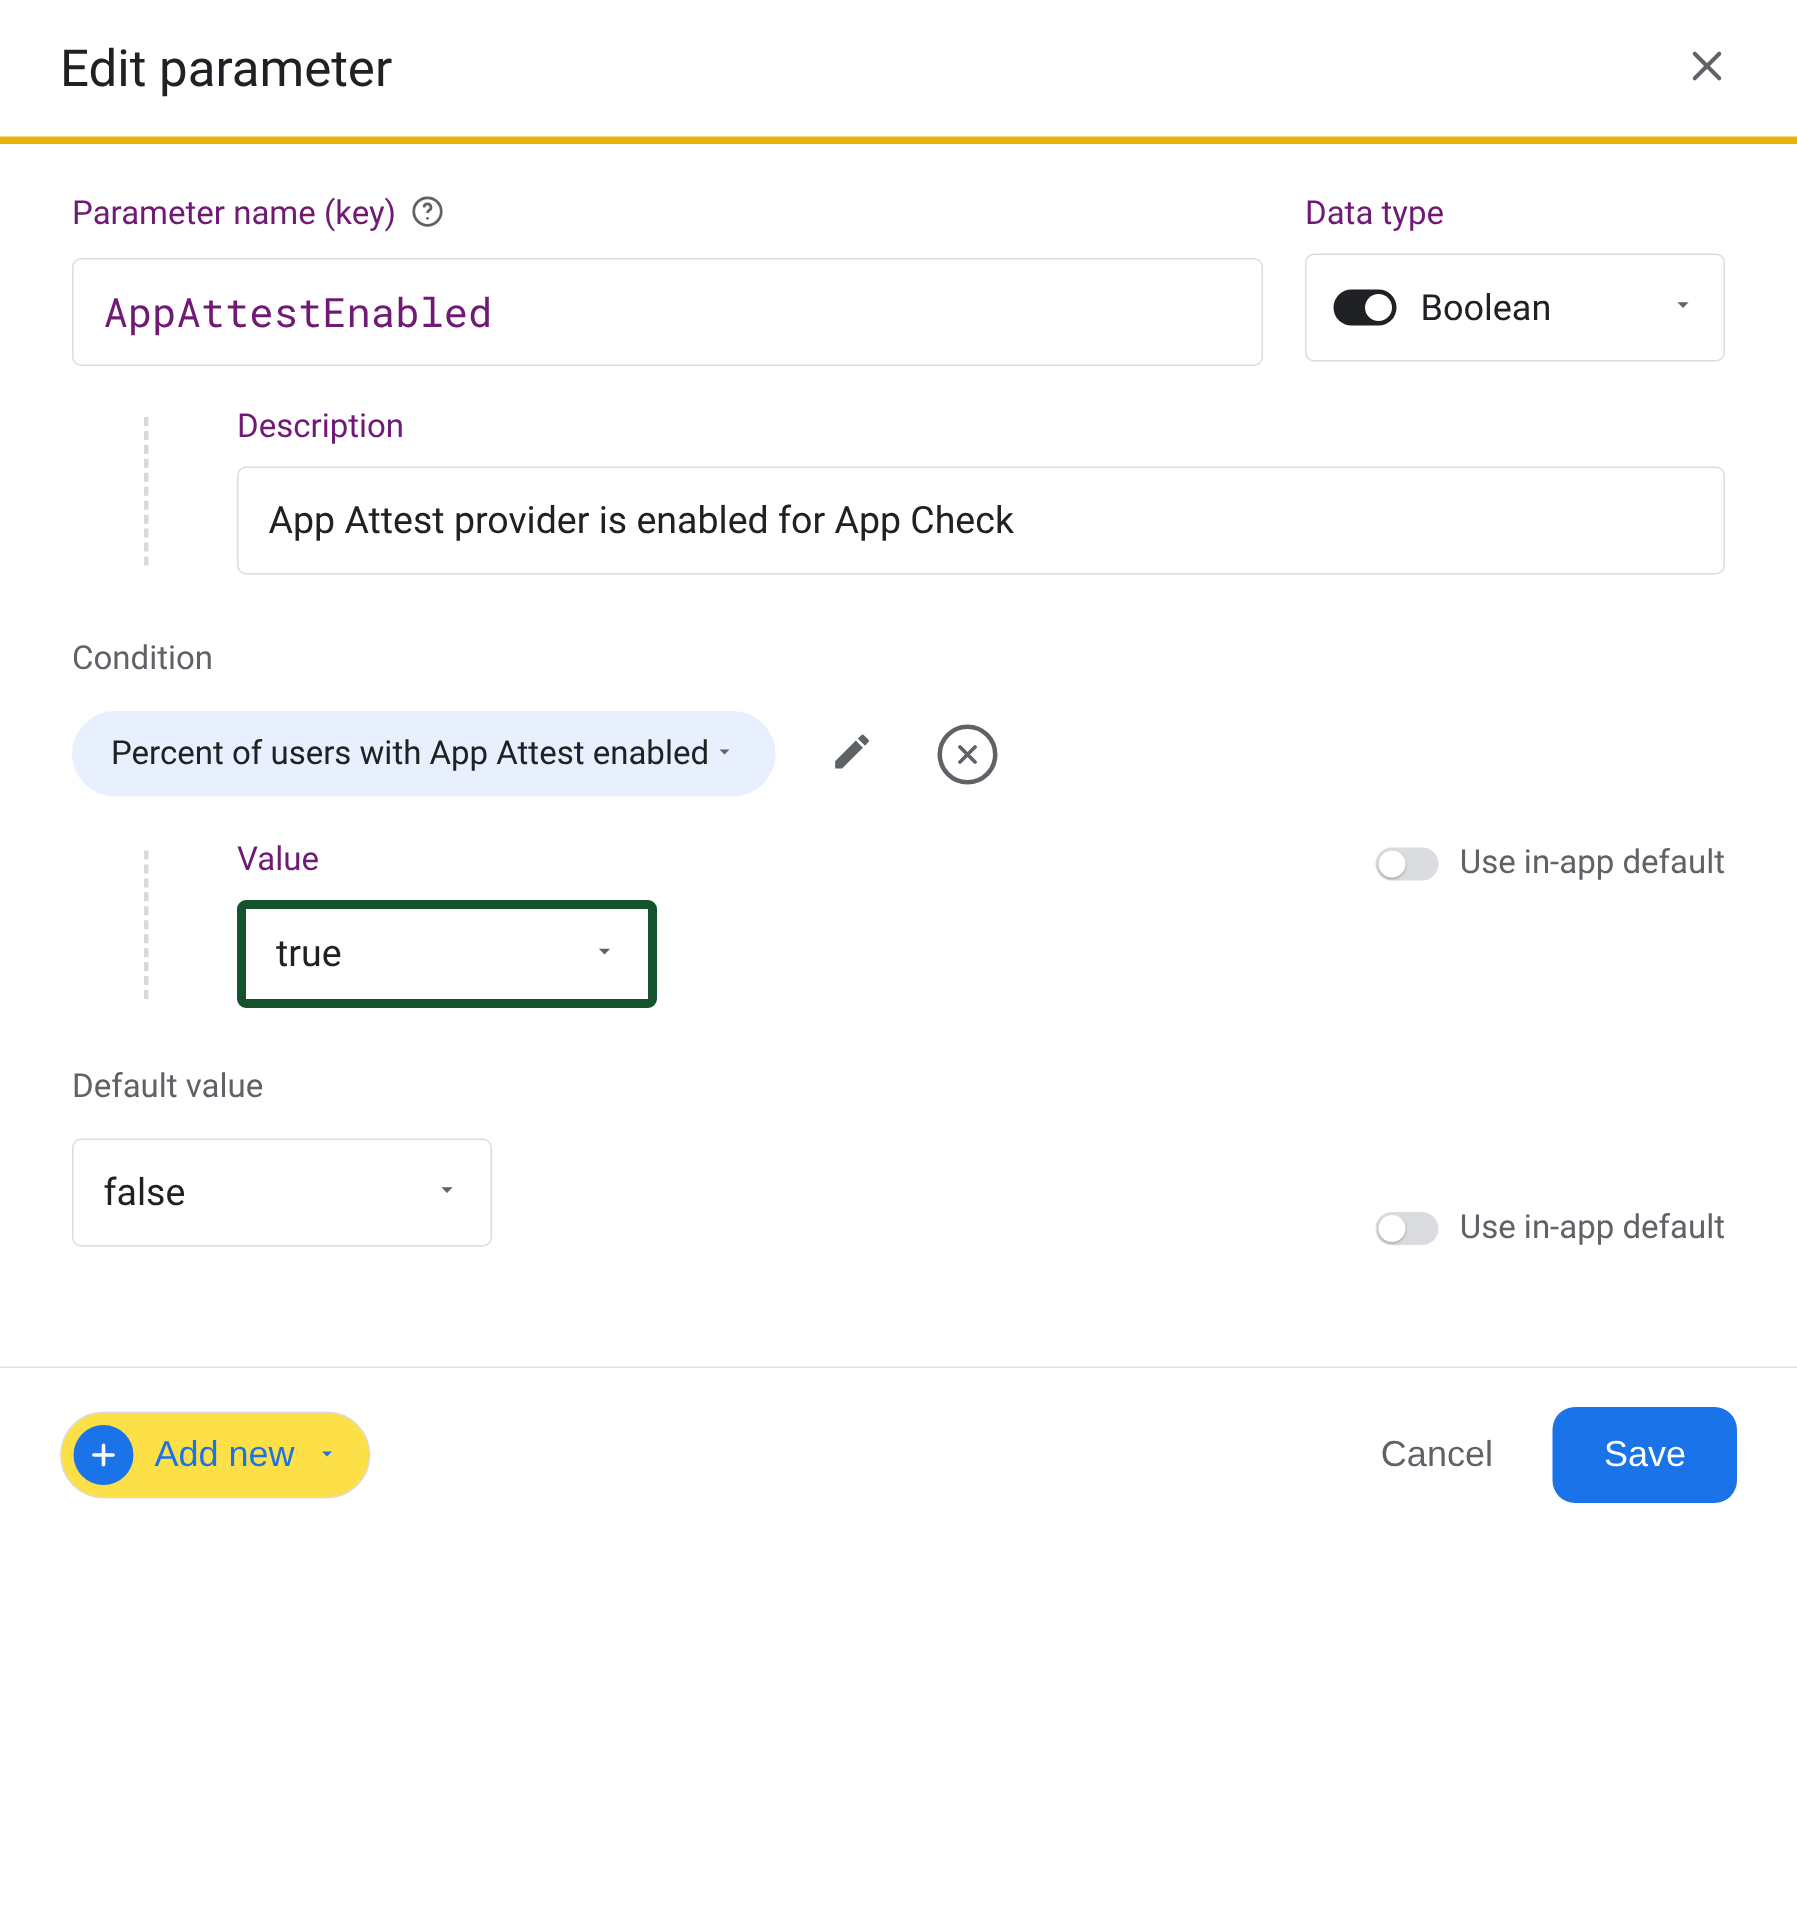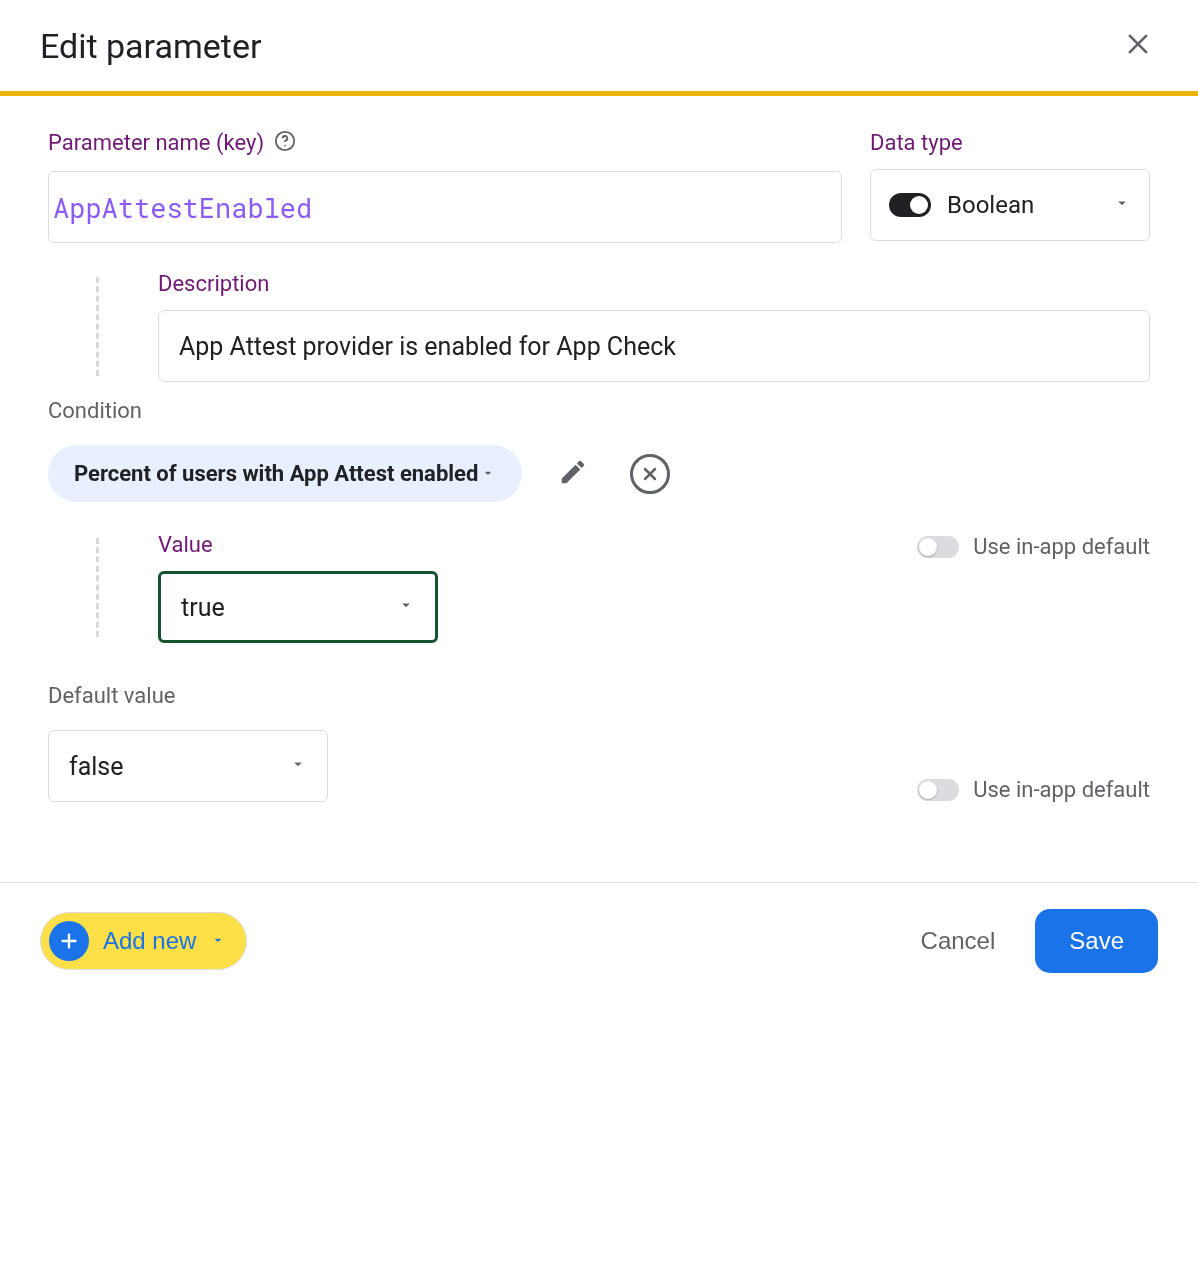--- a/index.html
+++ b/index.html
@@ -55,24 +55,24 @@
     color: #701a75;
     margin-bottom: 14px;
   }
   .help-icon svg { width: 22px; height: 22px; color: #5f6368; }
 
   .text-input {
     width: 100%;
     height: 72px;
     border: 1px solid #dadce0;
     border-radius: 6px;
-    padding: 0 4px;
+    padding: 0 20px;
     font-size: 27px;
     font-family: 'Roboto Mono', 'Menlo', monospace;
-    color: #8b5cf6;
+    color: #701a75;
     outline: none;
   }
 
   .type-select {
     height: 72px;
     border: 1px solid #dadce0;
     border-radius: 6px;
     display: flex;
     align-items: center;
     padding: 0 18px 0 18px;
@@ -106,21 +106,21 @@
   }
   .indent::before {
     content: '';
     position: absolute;
     left: 0;
     top: 6px;
     bottom: 6px;
     border-left: 3px dashed #d7d9db;
   }
 
-  .desc-indent { margin-bottom: 16px; }
+  .desc-indent { margin-bottom: 44px; }
   .value-indent { margin-bottom: 40px; }
 
   .desc-input {
     width: 100%;
     height: 72px;
     border: 1px solid #dadce0;
     border-radius: 6px;
     padding: 0 20px;
     font-size: 25px;
     font-family: Roboto, Arial, sans-serif;
@@ -144,21 +144,20 @@
   .chip {
     display: inline-flex;
     align-items: center;
     gap: 2px;
     background: #e8f0fe;
     color: #202124;
     font-size: 22px;
     padding: 16px 26px;
     border-radius: 999px;
     cursor: pointer;
-    font-weight: bold;
   }
   .chip .caret svg { width: 16px; height: 16px; color: #5f6368; }
 
   .icon-btn {
     background: none;
     border: none;
     cursor: pointer;
     padding: 6px;
     color: #5f6368;
   }
@@ -209,21 +208,21 @@
     justify-content: space-between;
     height: 72px;
     border-radius: 6px;
     padding: 0 20px;
     cursor: pointer;
     min-width: 280px;
   }
   .bool-select .val { font-size: 25px; color: #202124; }
   .bool-select .caret svg { width: 18px; height: 18px; color: #5f6368; }
   .bool-default { border: 1px solid #dadce0; }
-  .bool-active { border: 3px solid #14532d; }
+  .bool-active { border: 6px solid #14532d; }
 
   
   .default-row {
     display: flex;
     align-items: flex-end;
     justify-content: space-between;
     gap: 30px;
     margin-top: 30px;
   }
 

